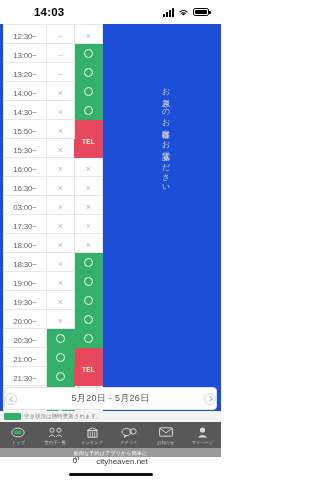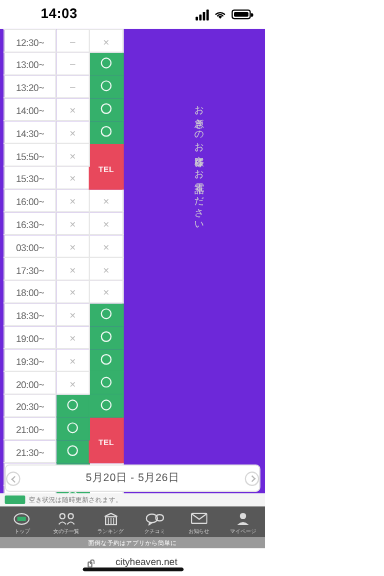--- a/index.html
+++ b/index.html
@@ -65,21 +65,21 @@
     border-radius: 0 1px 1px 0;
   }
   .batt i { display: block; height: 100%; width: 100%; background: #000; border-radius: 1px; }
 
   
   .content {
     position: absolute;
     top: 24px; left: 0;
     width: 221px;
     height: 389px;
-    background: #6d28d9;
+    background: #1d4ed8;
     overflow: hidden;
   }
 
   
   .sched {
     position: absolute;
     top: 0; left: 3px;
     width: 99px;
     border-collapse: collapse;
     table-layout: fixed;
@@ -252,21 +252,21 @@
   }
 
   
   .urlbar {
     position: absolute;
     left: 0; top: 457px;
     width: 221px;
     height: 16px;
     background: #ffffff;
     display: flex;
-    align-items: flex-end;
+    align-items: flex-start;
     justify-content: center;
     gap: 19px;
     z-index: 30;
   }
   .lock {
     width: 4px; height: 5px;
     border: 1px solid #777;
     border-radius: 1px;
     position: relative;
     margin-top: 1px;

